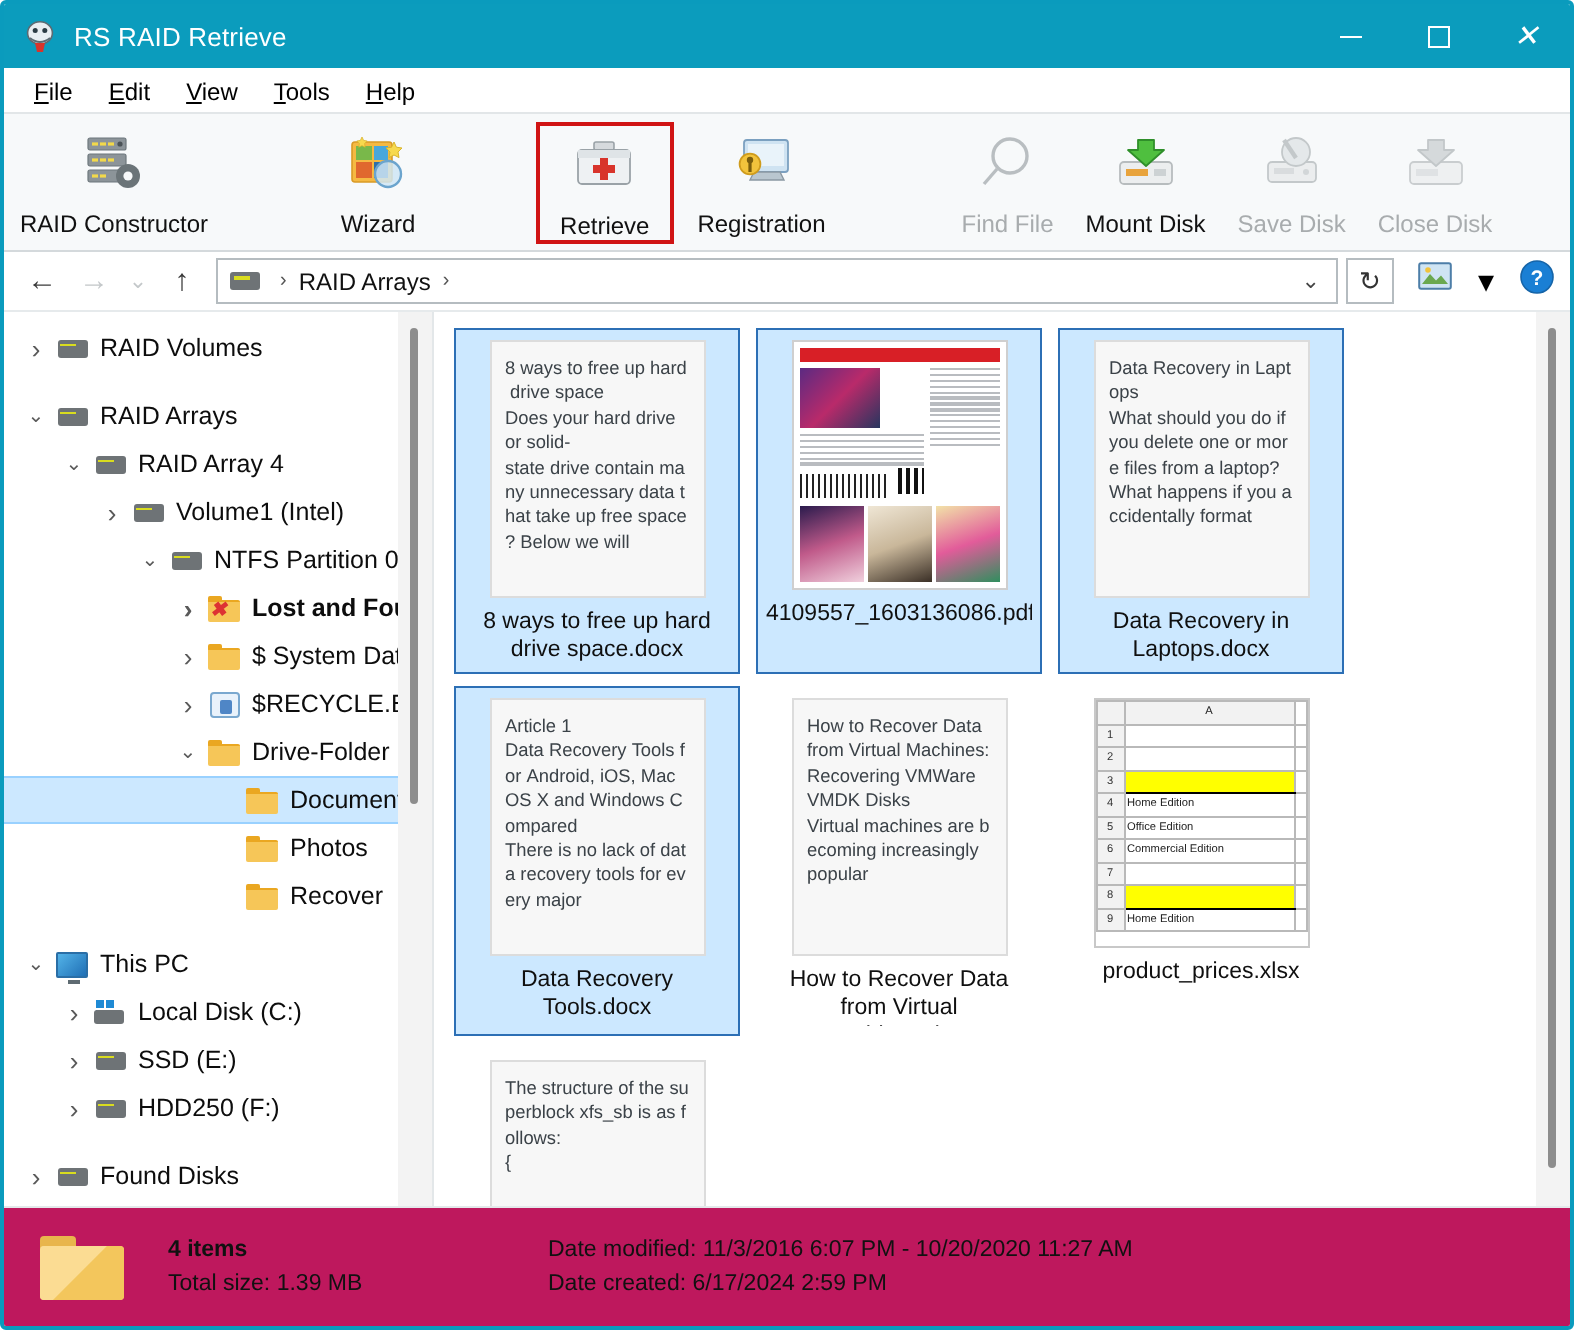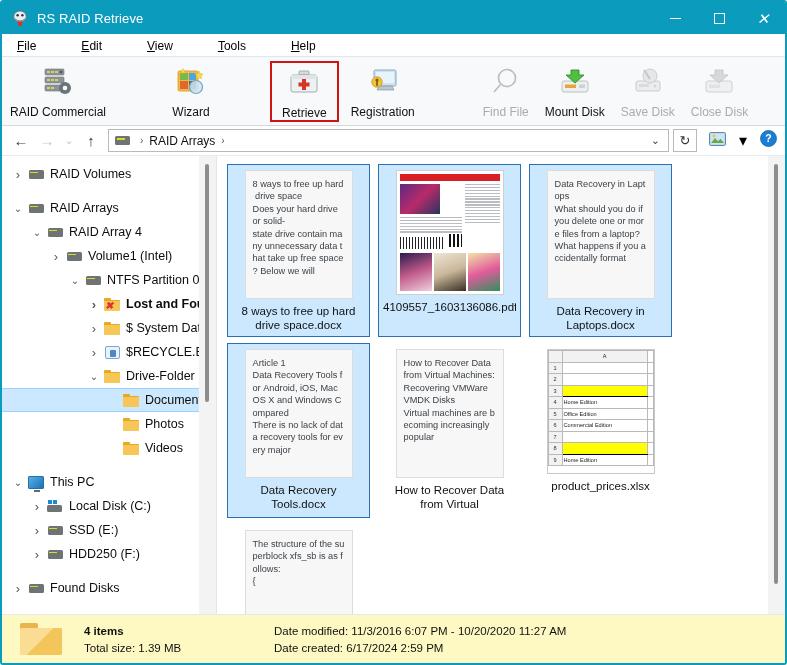--- a/index.html
+++ b/index.html
@@ -59,21 +59,20 @@
 
   
   .menubar {
     height: 22px;
     background: #ffffff;
     display: flex;
     align-items: center;
     padding-left: 6px;
     flex: 0 0 auto;
     border-bottom: 0;
-    gap: 27px;
   }
   .menu-item {
     font-size: 12px;
     color: #000000;
     padding: 2px 9px 1px 9px;
     cursor: default;
   }
   .menu-item u { text-decoration: underline; }
 
   
@@ -294,23 +293,23 @@
   .xls table { border-collapse: collapse; width:100%; }
   .xls td, .xls th { border:1px solid #b9b9b9; height:11.5px; padding:0 1px; font-weight:normal;}
   .xls .rh { width:14px; background:#f2f2f2; text-align:center; color:#333;}
   .xls .ch { background:#f2f2f2; text-align:center;}
   .xls .endc { width:6px; background:#fff;}
   .xls .hl { background:#ffff00; }
   .xls .thick { border-top:1.4px solid #000; border-bottom:1.4px solid #000;}
 
   
   .statusbar {
-    height: 49px;
+    height: 60px;
     flex: 0 0 auto;
-    background: #fef9c3;
+    background: #be185d;
     border-top: 1px solid #e4e8ea;
     display: flex;
     align-items: center;
     padding-left: 18px;
   }
   .sb-folder { width: 42px; height:32px; position:relative; flex:0 0 auto; margin-right: 22px;}
   .sb-folder .tab { position:absolute; left:0; top:0; width:18px; height:6px; background:#e8b54c; border-radius:2px 2px 0 0;}
   .sb-folder .bdy { position:absolute; left:0; top:5px; width:42px; height:27px; background:#f7cf72; border-radius:2px; }
   .sb-folder .fold { position:absolute; left:0; top:5px; width:42px; height:27px; background:linear-gradient(135deg,#fbdc93 48%,#f3c65c 49%); border-radius:2px;}
   .sb-col { display:flex; flex-direction:column; justify-content:center; gap:5px; }
@@ -371,21 +370,21 @@
             <rect x="14" y="14.2" width="3" height="1.6" fill="#f2d94b"></rect>
           <rect x="6" y="22.2" width="3" height="1.6" fill="#f2d94b"></rect>
             <rect x="10" y="22.2" width="3" height="1.6" fill="#f2d94b"></rect>
           <circle cx="20" cy="7" r="1.3" fill="#4b5357"></circle>
           <g fill="#6b7478">
               <circle cx="24" cy="23" r="6"></circle>
             </g>
           <circle cx="24" cy="23" r="2.3" fill="#f7f9fa"></circle>
         </svg>
       </span>
-      <span class="tb-lbl">RAID Commercial</span>
+      <span class="tb-lbl">RAID Constructor</span>
     </div>
 
     <div class="tb-spacer-a"></div>
 
     <div class="tb-btn">
       <span class="tb-ico">
         <svg width="34" height="34" viewBox="0 0 34 34">
           <rect x="4" y="6" width="20" height="20" rx="1.5" fill="#f5b942" stroke="#d99a26" stroke-width="0.8"></rect>
           <rect x="6" y="8" width="8" height="7" fill="#79b84a"></rect>
           <rect x="15" y="8" width="7" height="7" fill="#49a7db"></rect>
@@ -639,21 +638,21 @@
           </div>
           <div class="tree-row">
             <span class="tree-gap" style="width: 103px;"></span>
             <span class="tw"></span>
             <span class="tree-ico">
               <i class="ico-folder">
                 <i class="tab"></i>
                 <i class="bdy"></i>
               </i>
             </span>
-            <span>Videos</span>
+            <span>Recover</span>
           </div>
           <div class="tree-spacer"></div>
           <div class="tree-row">
             <span class="tree-gap" style="width: 8px;"></span>
             <span class="tw">⌄</span>
             <span class="tree-ico">
               <i class="ico-monitor"></i>
             </span>
             <span>This PC</span>
           </div>

